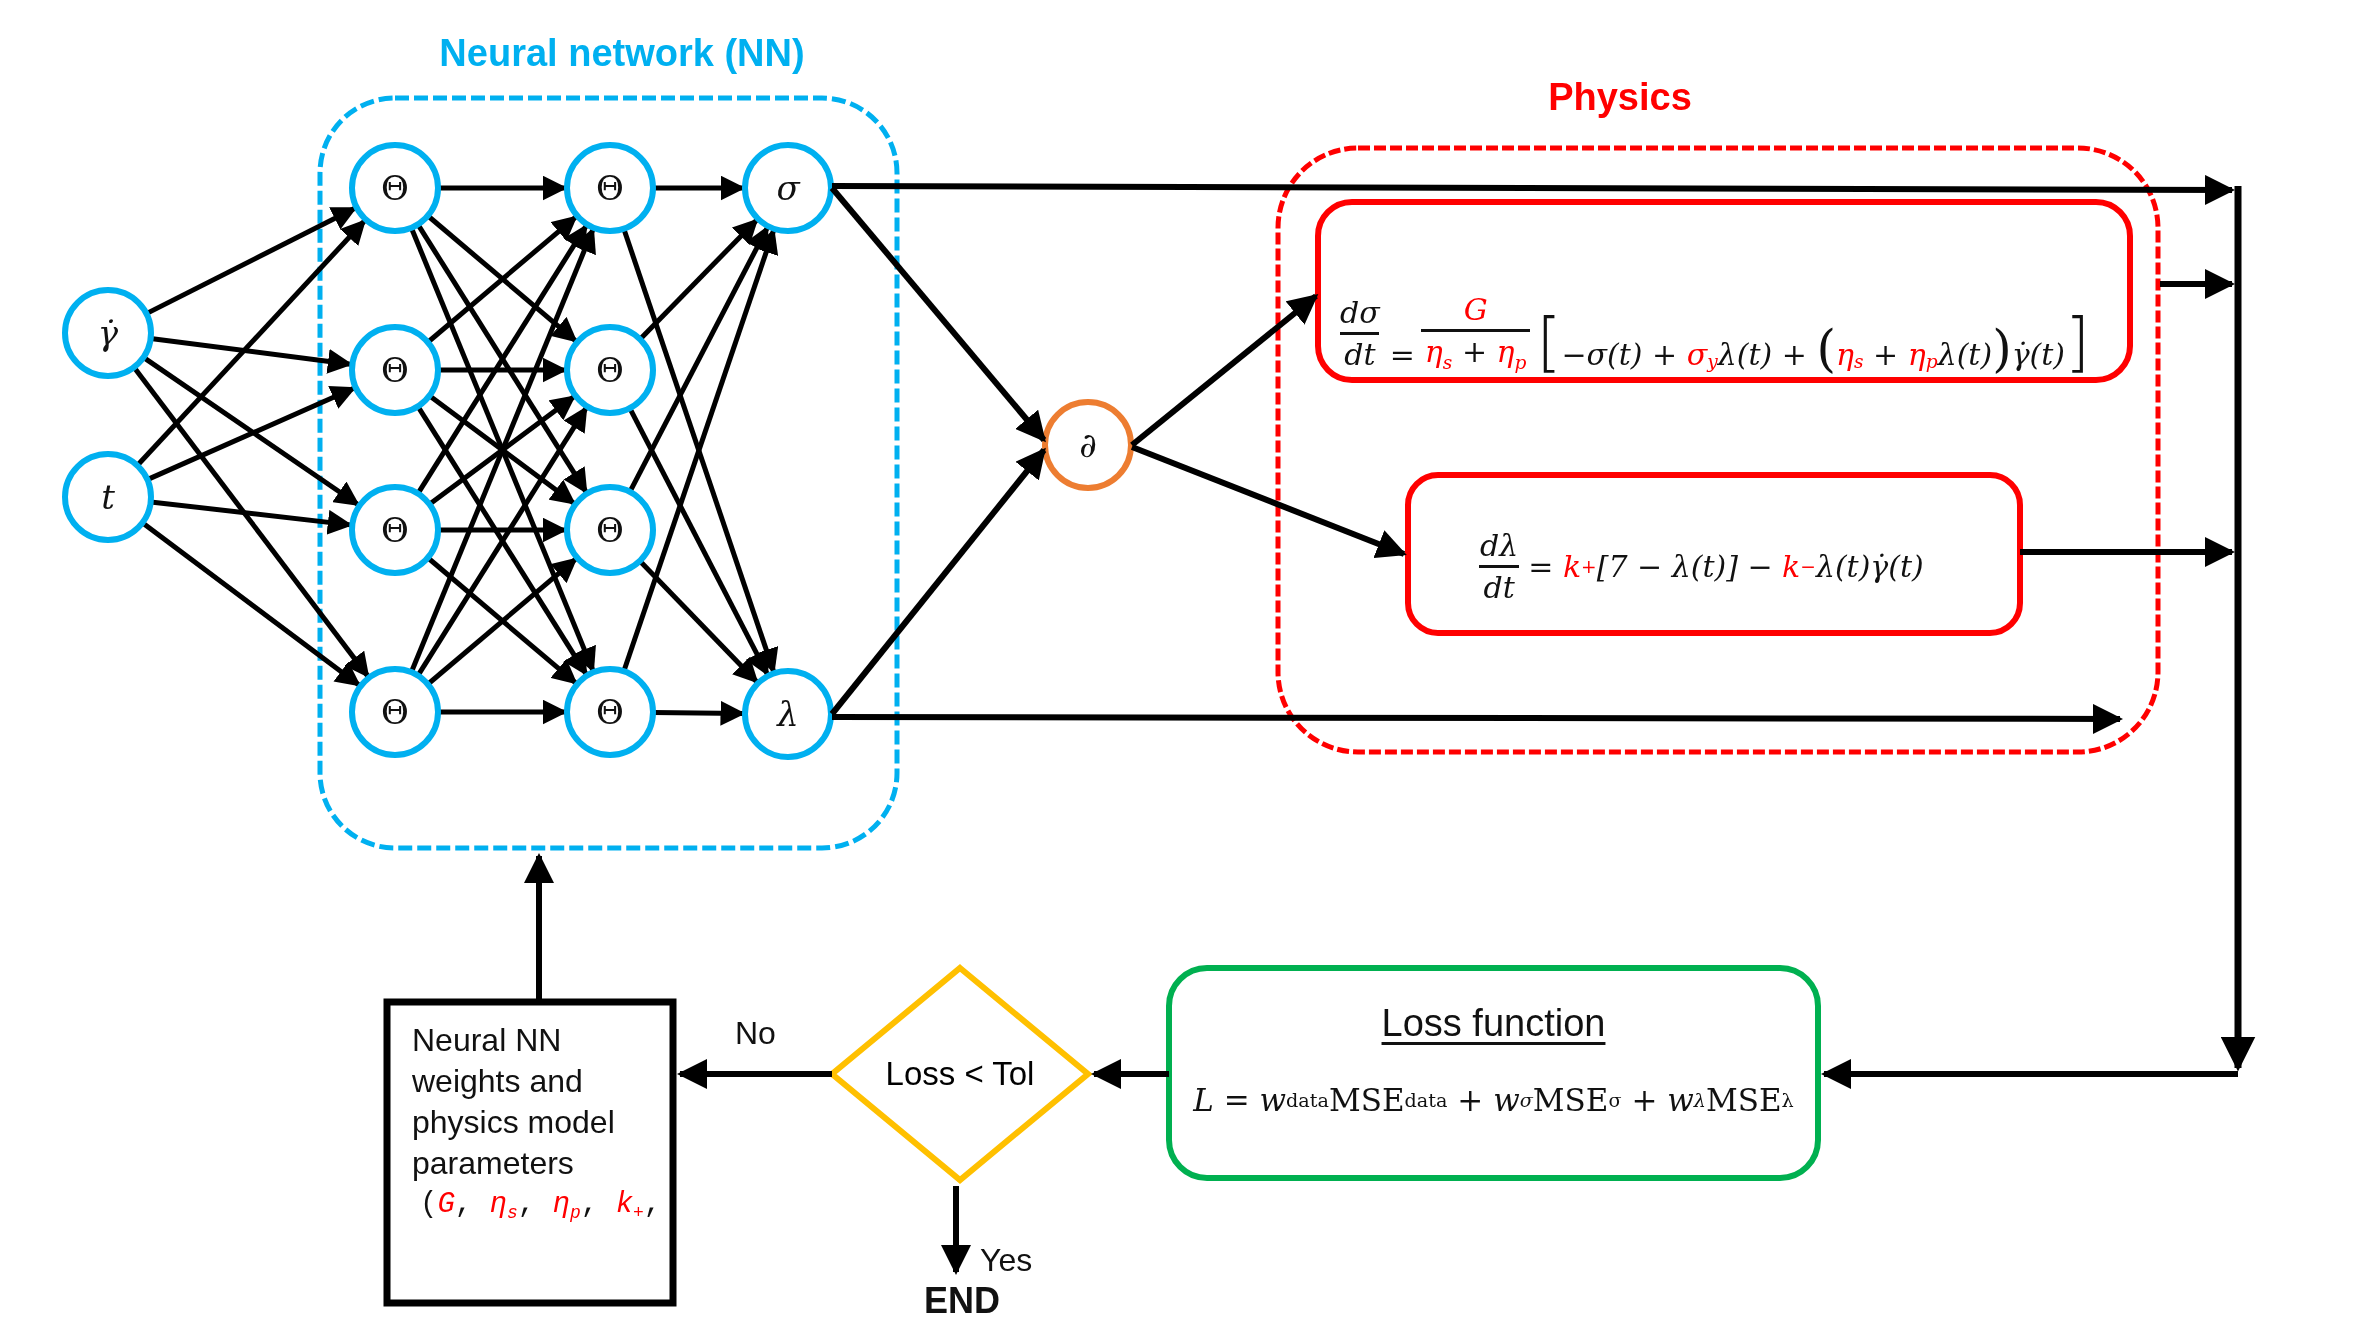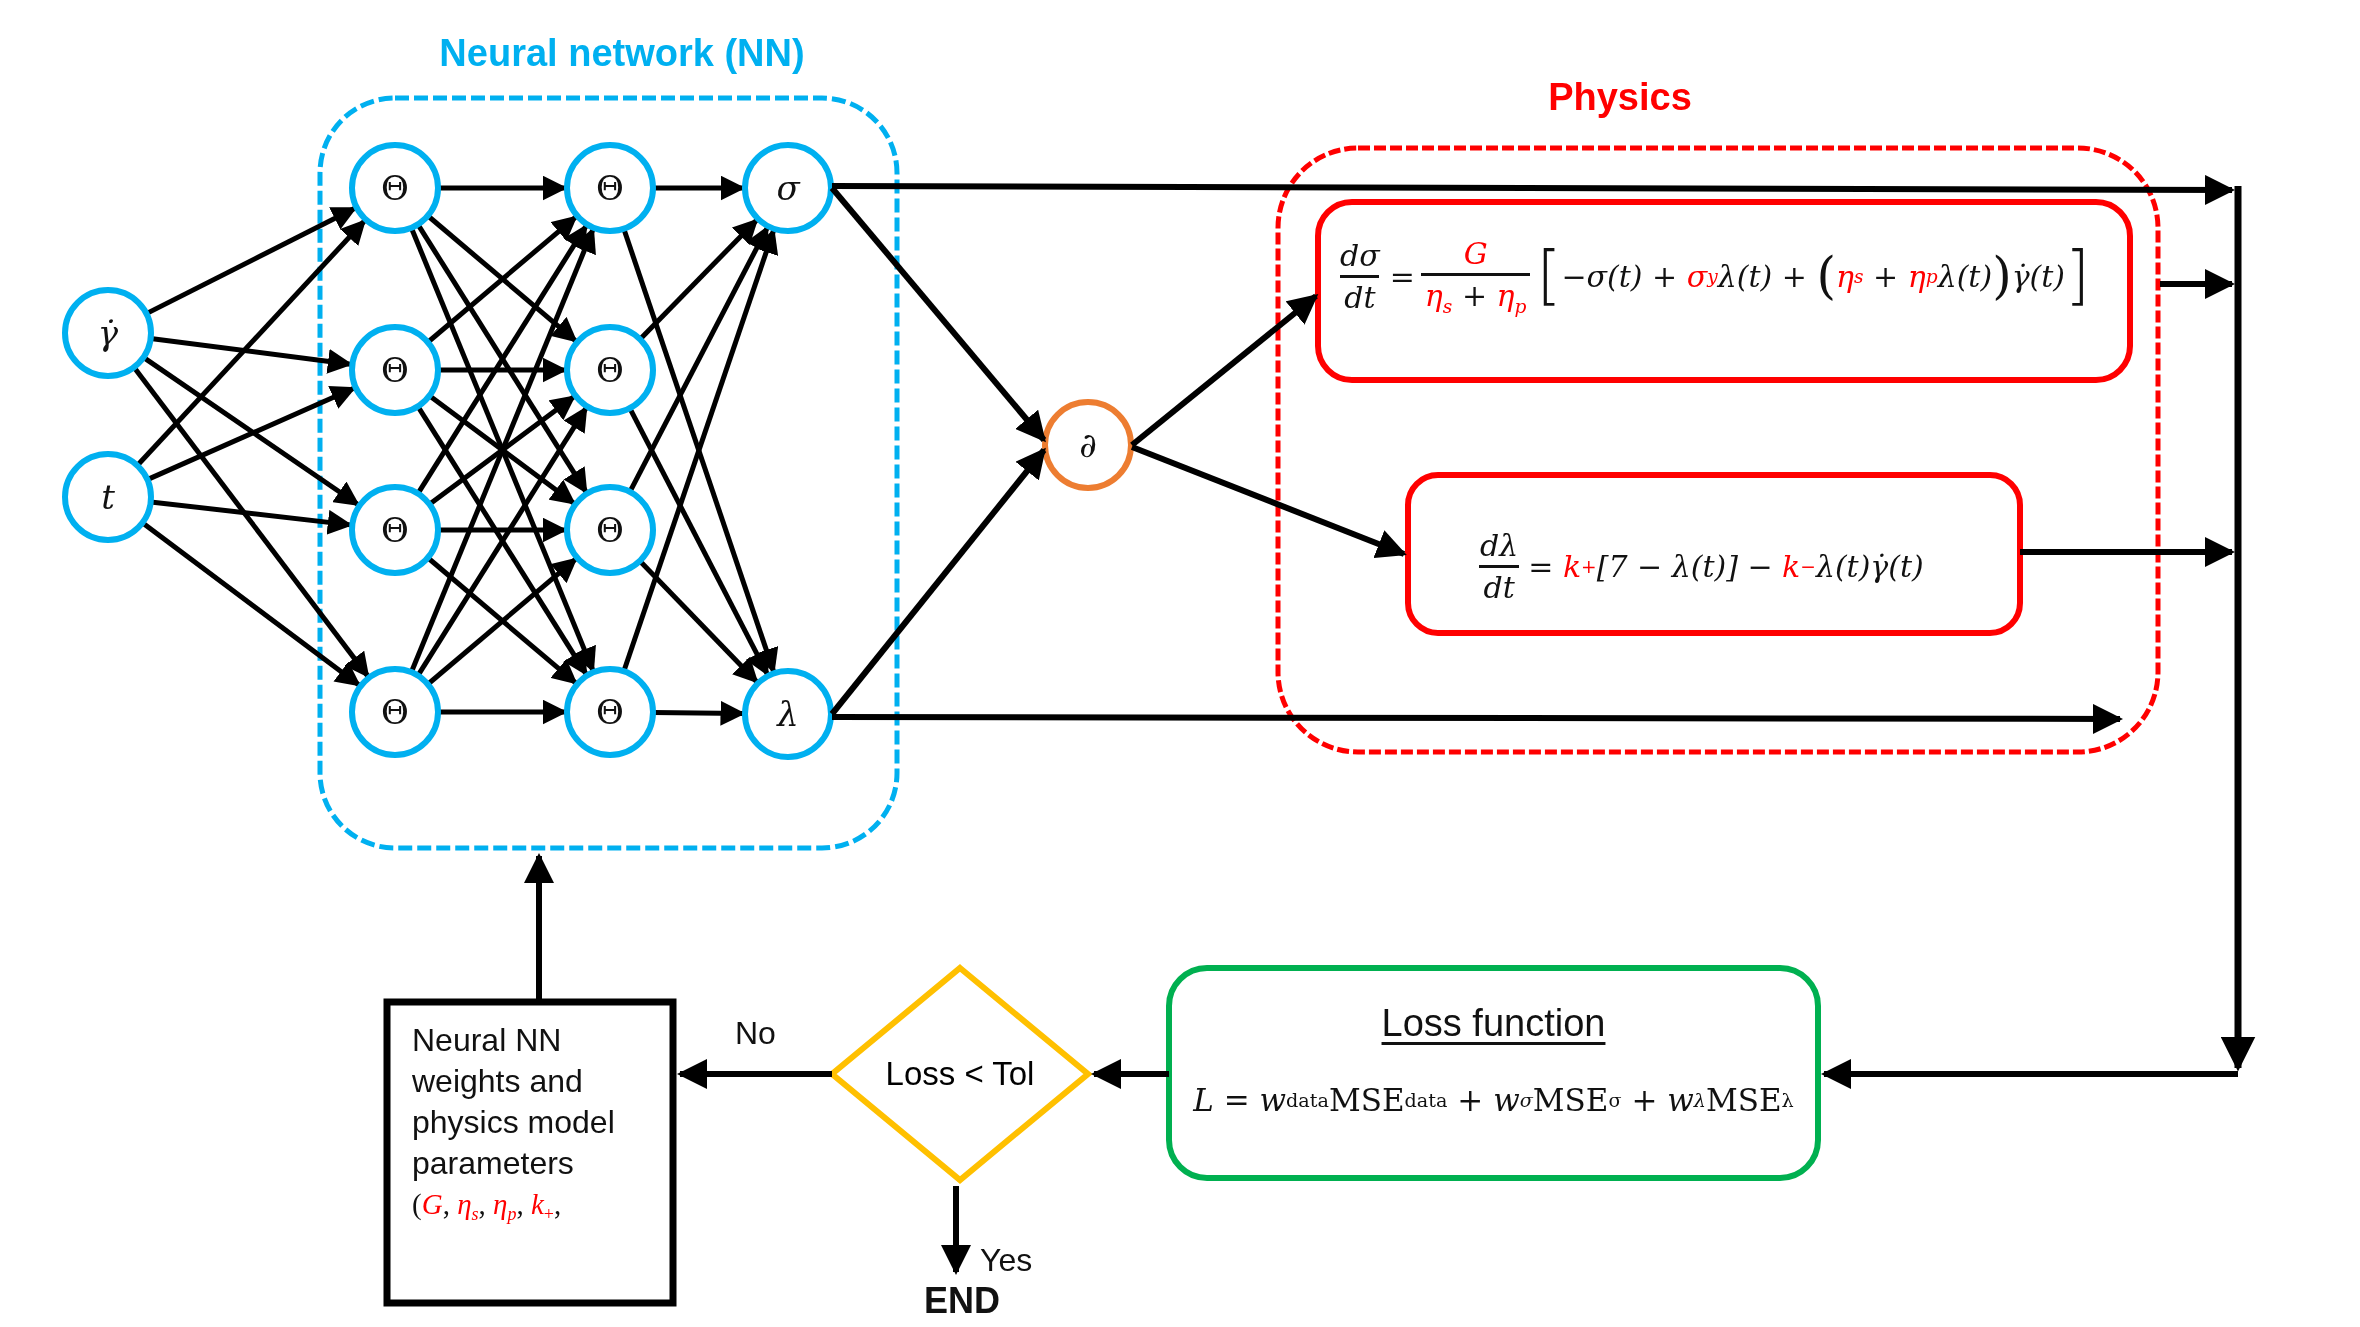--- a/index.html
+++ b/index.html
@@ -12,34 +12,34 @@
   .mathbox { position: absolute; font-family: "DejaVu Serif", serif; color: #111;
              display: flex; align-items: center; white-space: nowrap; }
   .mathbox i { font-style: italic; }
   .red { color: #ff0000; }
   .frac { display: inline-flex; flex-direction: column; align-items: center; vertical-align: middle; margin: 0 6px; }
   .frac .num { padding: 0 4px 2px; }
   .frac .den { padding: 2px 4px 0; border-top: 3px solid #111; }
   .big { font-size: 64px; line-height: 0.9; font-family: "DejaVu Sans", sans-serif; font-weight: 300; }
   .mid { font-size: 50px; line-height: 0.9; }
   sub { font-size: 0.62em; vertical-align: -0.35em; }
-  .eq1 { left: 1330px; top: 196px; width: 790px; height: 160px; font-size: 30px; }
+  .eq1 { left: 1330px; top: 212px; width: 790px; height: 160px; font-size: 30px; align-items: flex-end; }
   .eq2 { left: 1470px; top: 496px; width: 540px; height: 140px; font-size: 30px; }
   .loss-title { position: absolute; left: 1169px; width: 649px; top: 1002px; text-align: center;
                 font-family: "Liberation Sans", sans-serif; font-weight: normal; font-size: 38px;
                 text-decoration: underline; text-decoration-thickness: 3px; text-underline-offset: 6px; color: #111; }
   .loss-eq { left: 1169px; width: 649px; top: 1070px; height: 60px; justify-content: center; font-size: 31px; }
   .diamond-label { position: absolute; left: 860px; width: 200px; top: 1055px; text-align: center;
                    font-size: 33px; color: #000000; }
   .flow-label { position: absolute; font-size: 32px; color: #111; }
   .end-label { position: absolute; left: 912px; width: 100px; top: 1280px; text-align: center;
                font-weight: bold; font-size: 36px; color: #111; }
   .update-text { position: absolute; left: 412px; top: 1020px; width: 255px;
                  font-size: 32px; line-height: 41px; color: #111; }
-  .update-text .params { font-family: Liberation Serif, serif; font-size: 29px; }
+  .update-text .params { font-family: Liberation Mono, monospace; font-size: 29px; margin-left: 8px; }
   .update-text .params i { font-style: italic; }
 </style>
 </head>
 <body>
 
 <svg id="diagram" width="2360" height="1327" viewBox="0 0 2360 1327" xmlns="http://www.w3.org/2000/svg">
   <defs>
     <marker id="arrow" viewBox="0 0 10 10" refX="9" refY="5" markerWidth="5" markerHeight="5" orient="auto-start-reverse">
       <path d="M0,0 L10,5 L0,10 z" fill="#000"></path>
     </marker>

